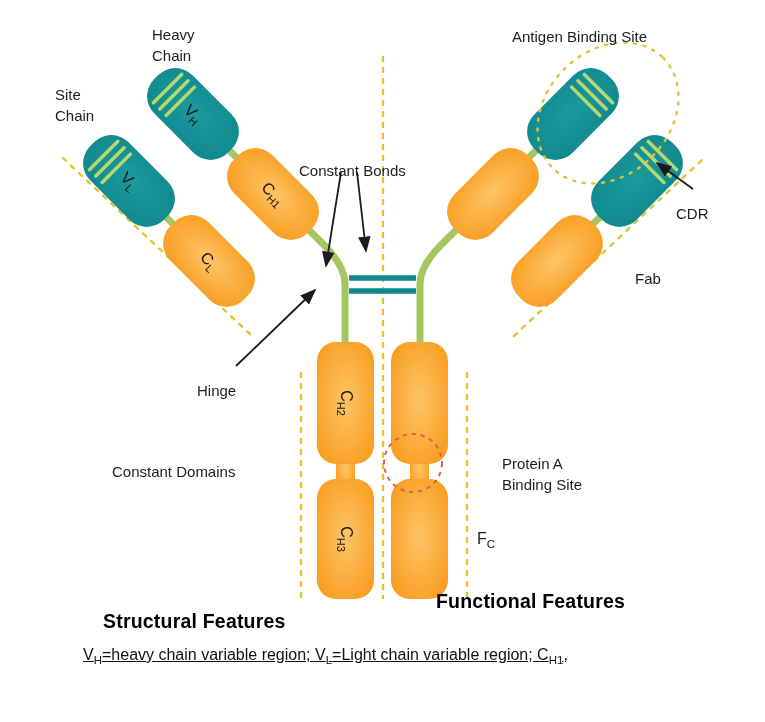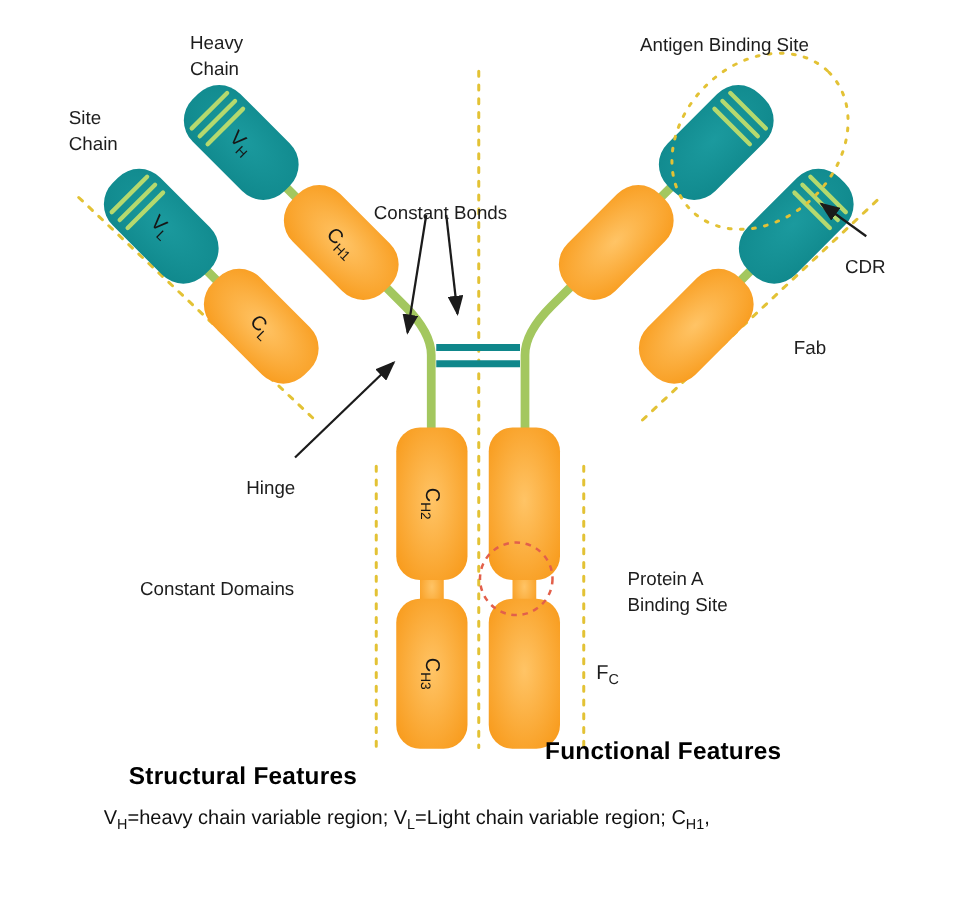--- a/index.html
+++ b/index.html
@@ -8,21 +8,21 @@
     --green:#a3c75f; --stripe-green:#b5d96e;
     --dash-yellow:#e3c235; --dash-red:#e2604b;
     --ink:#1d1d1d; --title-ink:#000000;
   }
   *{margin:0;padding:0;box-sizing:border-box;}
   body{background:#ffffff;font-family:"Liberation Sans",sans-serif;}
   .stage{position:relative;width:765px;height:722px;background:#fff;overflow:hidden;}
   .stage > svg{position:absolute;left:0;top:0;}
   .lbl{position:absolute;font-size:15px;line-height:1.4;color:var(--ink);white-space:nowrap;margin-top:12px;}
   .lbl.bold{font-weight:bold;font-size:19.5px;color:var(--title-ink);letter-spacing:.2px;}
-  .caption{position:absolute;font-size:16px;color:#111;white-space:nowrap;}
+  .caption{position:absolute;font-size:16px;color:#111;white-space:nowrap;text-decoration:underline;}
   sub{font-size:11.5px;line-height:0;}
   
   .tealRect{fill:url(#gradTeal);}
   .orangeRect{fill:url(#gradOrange);}
   .stripe{stroke:var(--stripe-green);stroke-width:3.5;stroke-linecap:round;}
   .chain{stroke:var(--green);stroke-width:7;fill:none;stroke-linecap:round;stroke-linejoin:round;}
   .bond{stroke:var(--teal);stroke-width:5.5;stroke-linecap:butt;}
   .dashY{stroke:var(--dash-yellow);stroke-width:2.4;fill:none;stroke-linecap:round;stroke-dasharray:4 7;}
   .dashY.dot{stroke-dasharray:2.2 7.5;}
   .dashR{stroke:var(--dash-red);stroke-width:2;fill:none;stroke-dasharray:4.5 4.5;}

